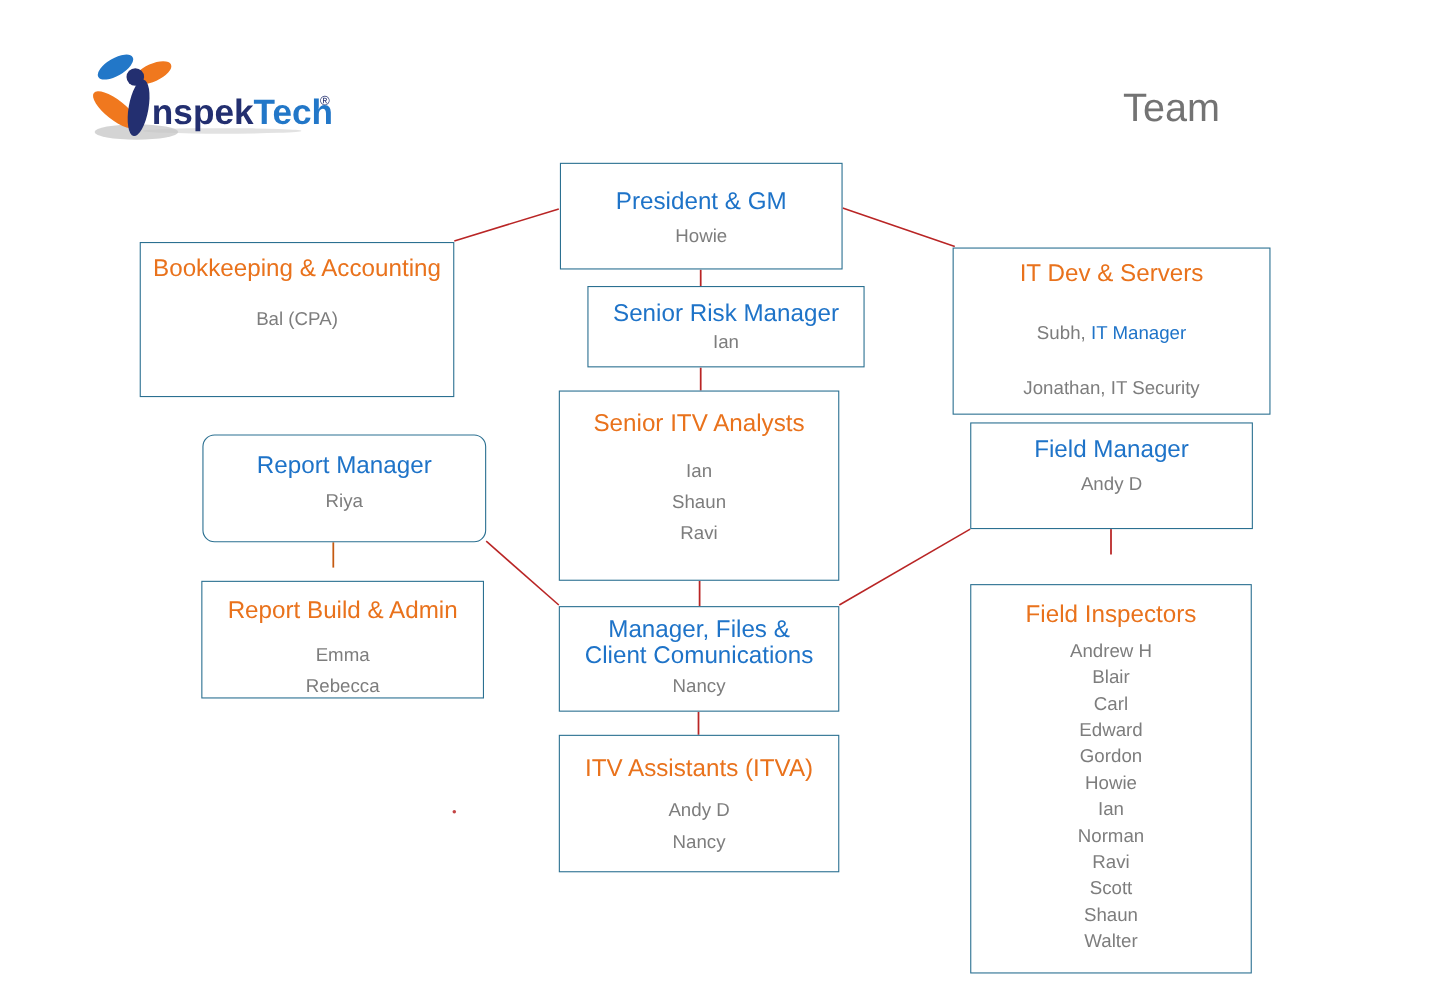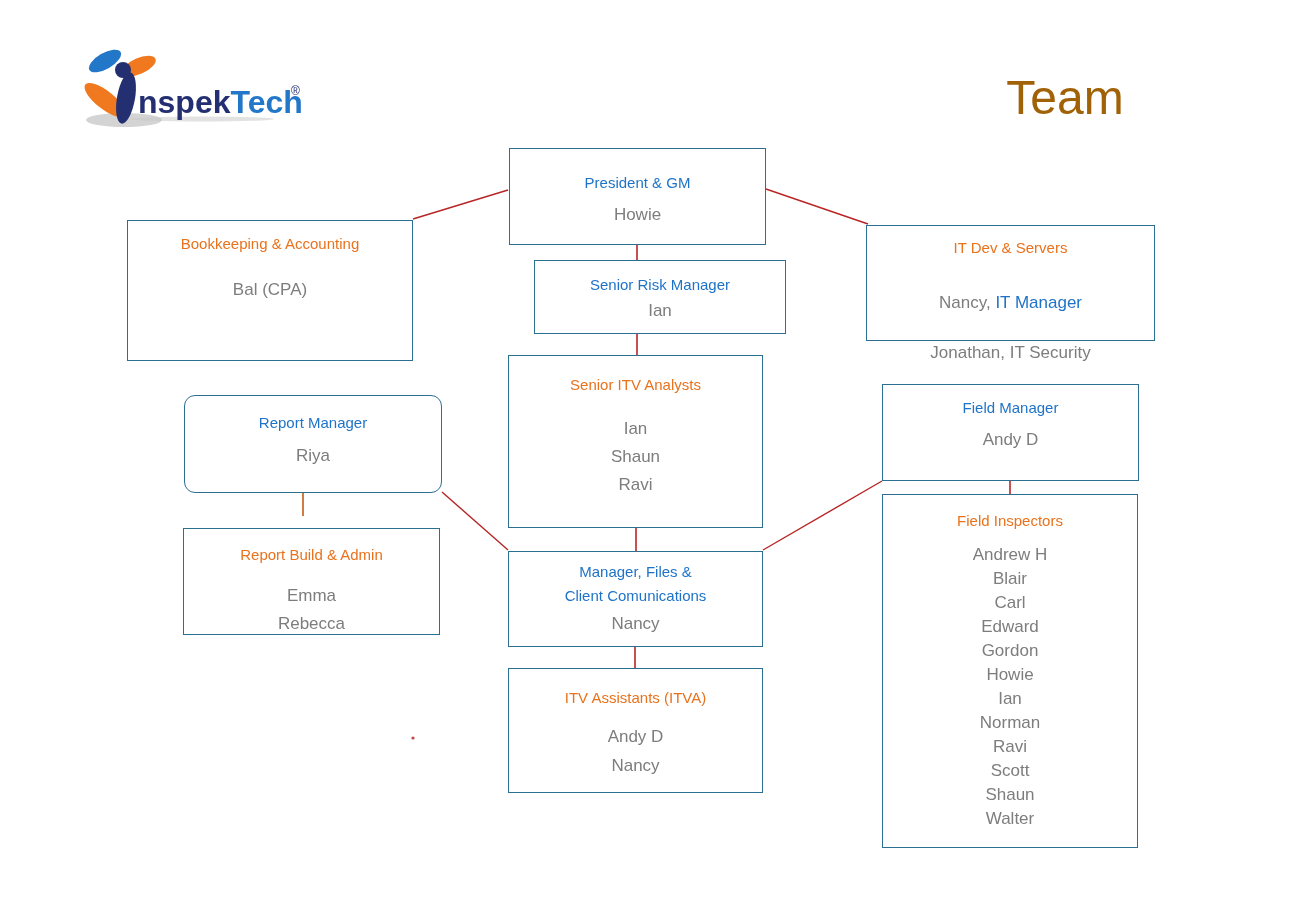--- a/index.html
+++ b/index.html
@@ -5,29 +5,29 @@
   html,body{margin:0;padding:0;}
   body{
     width:1300px;height:900px;position:relative;background:#ffffff;
     font-family:"Liberation Sans", sans-serif;overflow:hidden;
   }
   #canvas{position:absolute;inset:0;width:1300px;height:900px;}
   #connector-layer{position:absolute;left:0;top:0;width:1300px;height:900px;z-index:1;pointer-events:none;}
   .logo{position:absolute;left:72px;top:48px;width:240px;height:100px;z-index:2;}
   .team-title{
     position:absolute;left:985px;top:70px;width:160px;text-align:center;
-    font-size:48px;line-height:56px;color:#a16207;z-index:2;
+    font-size:36px;line-height:56px;color:#737373;z-index:2;
   }
   .box{
     position:absolute;background:#ffffff;border:1.5px solid #2B7091;
     box-sizing:border-box;text-align:center;z-index:2;
     display:block;padding:0 4px;
   }
   .box-title{
-    font-size:15px;line-height:24px;white-space:pre-line;
+    font-size:22px;line-height:24px;white-space:pre-line;
   }
   .t-blue .box-title{color:#1E73C8;}
   .t-orange .box-title{color:#E9721C;}
   .box-members{
     font-size:17px;line-height:24px;color:#7D7D7D;white-space:pre-line;
   }
   .member-line{font-size:17px;color:#7D7D7D;}
   .role-blue{color:#1E73C8;}
   
   .b-president{padding-top:22px;}      .b-president .box-title{margin-bottom:8px;}
@@ -124,34 +124,34 @@
     <div class="box-title">Report Manager</div>
     <div class="box-members">Riya</div>
   </div>
 
   <div class="box t-orange b-reportbuild" style="left:183px;top:528px;width:257px;height:107px;">
     <div class="box-title">Report Build &amp; Admin</div>
     <div class="box-members">Emma
 Rebecca</div>
   </div>
 
-  <div class="box t-orange b-itdev" style="left:866px;top:225px;width:289px;height:116px;">
+  <div class="box t-orange b-itdev" style="left:866px;top:225px;width:289px;height:152px;">
     <div class="box-title">IT Dev &amp; Servers</div>
     <div class="box-members">
-      <div class="member-line"><span>Nancy,</span> <span class="role-blue">IT Manager</span></div>
+      <div class="member-line"><span>Subh,</span> <span class="role-blue">IT Manager</span></div>
       <div class="member-line">Jonathan, IT Security</div>
     </div>
   </div>
 
   <div class="box t-blue b-fieldmgr" style="left:882px;top:384px;width:257px;height:97px;">
     <div class="box-title">Field Manager</div>
     <div class="box-members">Andy D</div>
   </div>
 
-  <div class="box t-orange b-fieldinsp" style="left:882px;top:494px;width:256px;height:354px;">
+  <div class="box t-orange b-fieldinsp" style="left:882px;top:531px;width:256px;height:354px;">
     <div class="box-title">Field Inspectors</div>
     <div class="box-members">Andrew H
 Blair
 Carl
 Edward
 Gordon
 Howie
 Ian
 Norman
 Ravi

